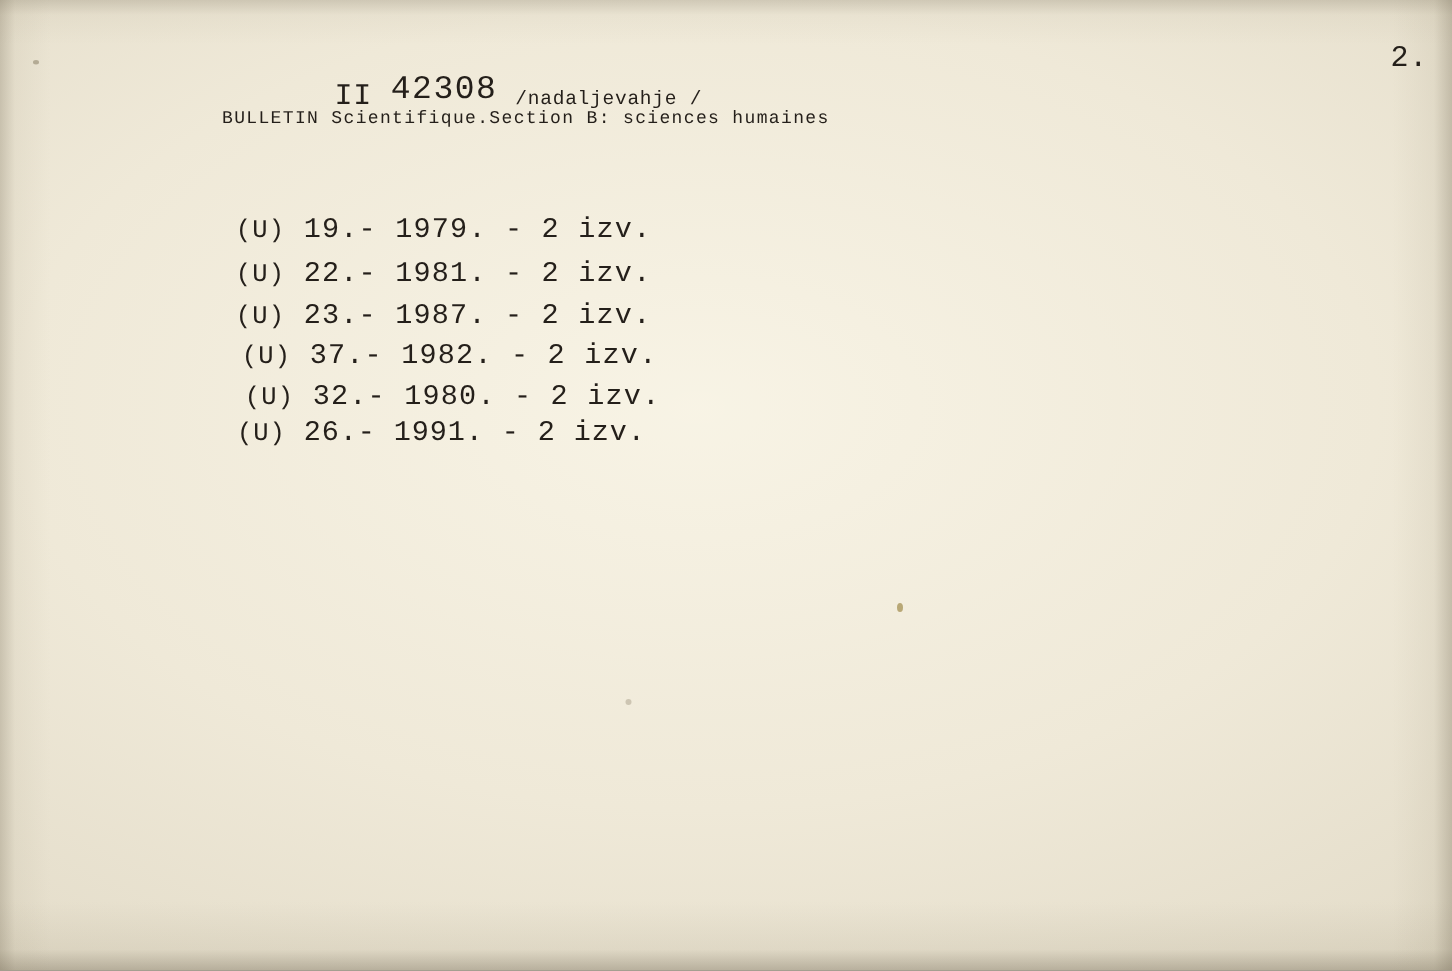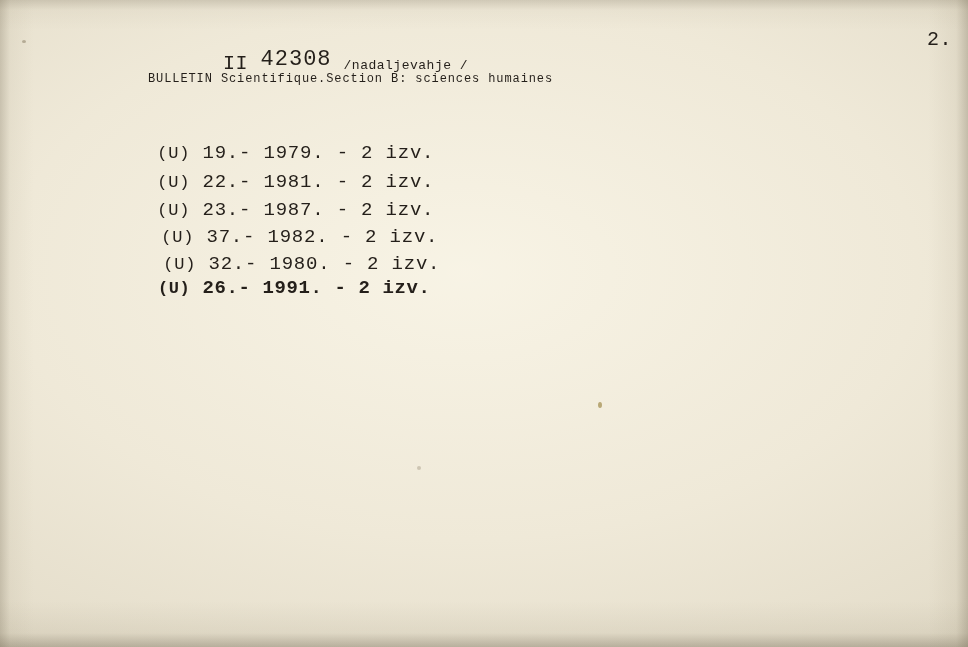--- a/index.html
+++ b/index.html
@@ -90,21 +90,21 @@
     white-space: pre;
   }
   .holding .u-mark {
     font-size: 17px;
   }
   .holding .num {
     display: inline-block;
     min-width: 30px;
   }
   .h-last {
-    font-weight: bold;
+    font-weight: normal;
     letter-spacing: 0.6px;
     text-align: center;
   }
 
   
   .speck {
     position: absolute;
     background: #8a7f66;
     border-radius: 50%;
     z-index: 5;

